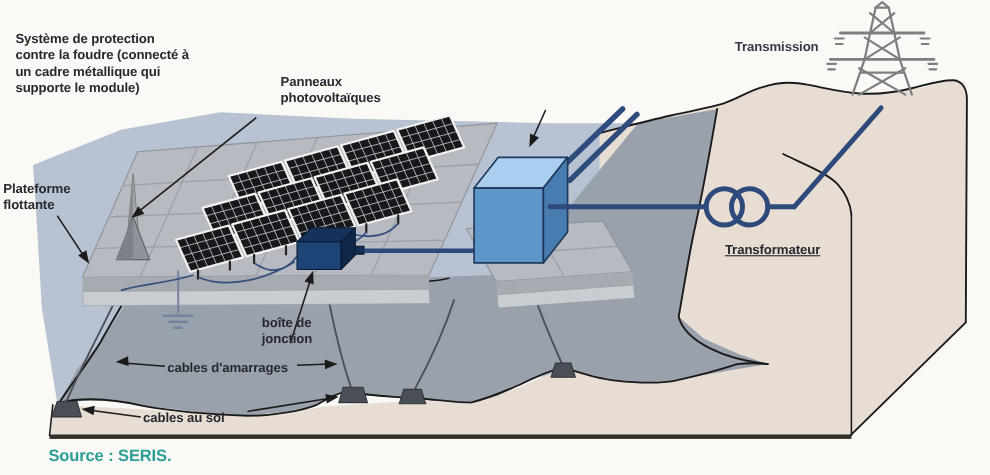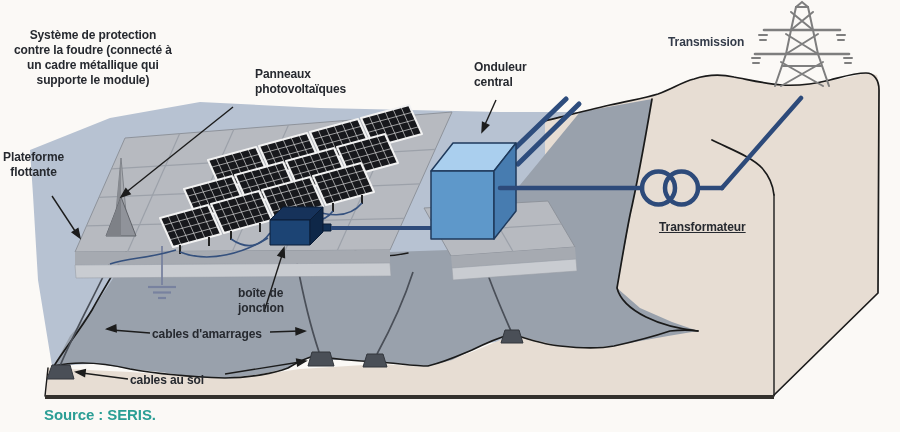--- a/index.html
+++ b/index.html
@@ -3,22 +3,22 @@
 <meta charset="utf-8">
 <style>
   html,body{margin:0;padding:0;background:#ffffff;}
   .stage{position:relative;width:900px;height:432px;background:#fbf9f6;overflow:hidden;
          font-family:"Liberation Sans",sans-serif;}
   .scene{position:absolute;left:0;top:0;width:900px;height:432px;}
   .lbl{position:absolute;font:600 12px/1.25 "Liberation Sans",sans-serif;color:#26292f;
        white-space:pre;letter-spacing:-0.1px;}
   .lbl-blue{color:#333b49;margin-top:18px;}
   .lbl-source{color:#2b9e95;font-size:15px;font-weight:600;}
-  #lbl-systeme{left:14px;top:28px;text-align:center;}
-  #lbl-plateforme{left:3px;top:150px;text-align:center;}
+  #lbl-systeme{left:14px;top:28px;}
+  #lbl-plateforme{left:3px;top:164px;}
   #lbl-panneaux{left:255px;top:67px;}
   #lbl-onduleur{left:474px;top:60px;}
   #lbl-transmission{left:668px;top:17px;}
   #lbl-transformateur{left:659px;top:220px;text-decoration:underline;}
   #lbl-boite{left:201px;top:286px;margin-left:37px;}
   #lbl-cables{left:152px;top:327px;}
   #lbl-ancrage{left:130px;top:373px;}
   #lbl-source{left:44px;top:406px;}
 </style>
 </head>
@@ -223,22 +223,20 @@
   </svg>
 
   <div class="lbl" id="lbl-systeme">Système de protection
 contre la foudre (connecté à
 un cadre métallique qui
 supporte le module)</div>
   <div class="lbl" id="lbl-plateforme">Plateforme
 flottante</div>
   <div class="lbl" id="lbl-panneaux">Panneaux
 photovoltaïques</div>
-  <div class="lbl" id="lbl-onduleur">Onduleur
-central</div>
   <div class="lbl lbl-blue" id="lbl-transmission">Transmission</div>
   <div class="lbl" id="lbl-transformateur">Transformateur</div>
   <div class="lbl" id="lbl-boite">boîte de
 jonction</div>
   <div class="lbl" id="lbl-cables">cables d'amarrages</div>
   <div class="lbl" id="lbl-ancrage">cables au sol</div>
   <div class="lbl lbl-source" id="lbl-source">Source : SERIS.</div>
 
 </div>
 

